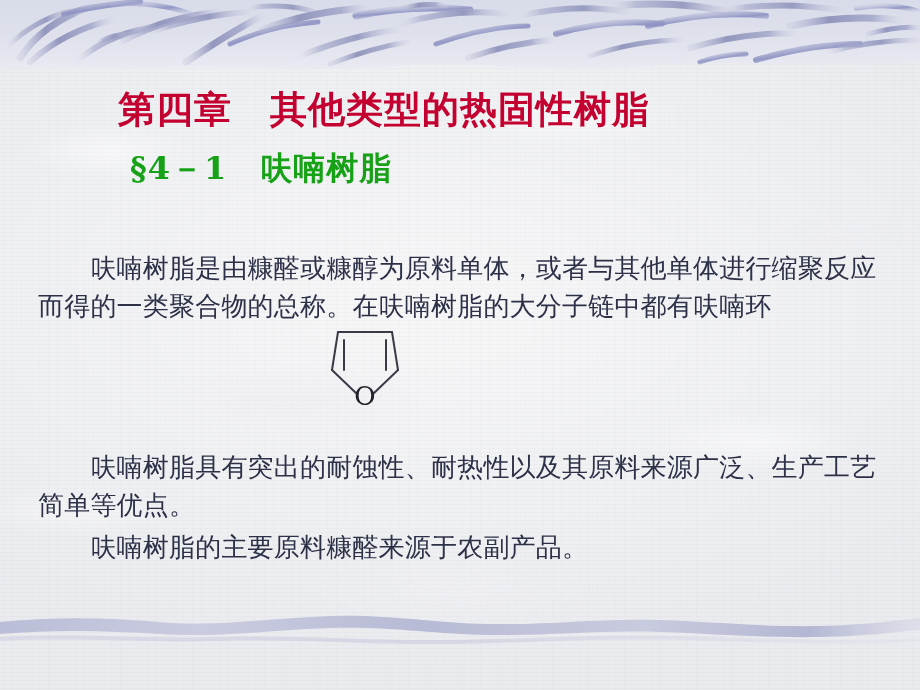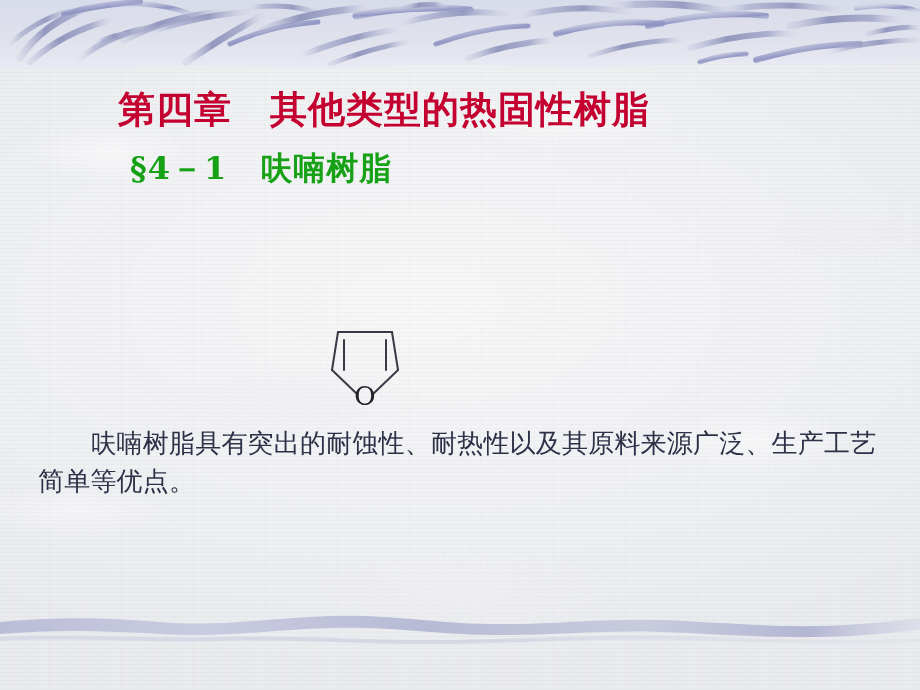--- a/index.html
+++ b/index.html
@@ -123,21 +123,21 @@
     width: 860px;
     color: #2c3147;
     font-family: "DejaVu Serif", "Liberation Serif", serif;
     font-size: 26px;
     line-height: 38px;
     letter-spacing: 0.2px;
     white-space: pre-wrap;
   }
 
   #para-1 { top: 249px; }
-  #para-2 { top: 424px; }
+  #para-2 { top: 448px; }
   #para-3 { top: 528px; }
 
   
   #furan-ring {
     position: absolute;
     left: 322px;
     top: 326px;
     width: 86px;
     height: 86px;
   }
@@ -223,20 +223,21 @@
       </g>
     </svg>
   </div>
 
   <div id="content">
 
     <div id="chapter-title">第四章　其他类型的热固性树脂</div>
 
     <div id="section-title">§4－1　呋喃树脂</div>
 
+    <div id="para-1" class="body-block">　　呋喃树脂是由糠醛或糠醇为原料单体，或者与其他单体进行缩聚反应而得的一类聚合物的总称。在呋喃树脂的大分子链中都有呋喃环</div>
 
     <div id="furan-ring">
       <svg width="86" height="86" viewBox="0 0 86 86" xmlns="http://www.w3.org/2000/svg">
         <g fill="none" stroke="#3a3a46" stroke-width="2" stroke-linecap="round" stroke-linejoin="round">
 
           <path d="M16,6 L70,6"></path>
           <path d="M16,6 L10,44"></path>
           <path d="M70,6 L76,44"></path>
           <path d="M10,44 L35,68"></path>
           <path d="M76,44 L51,68"></path>
@@ -246,20 +247,21 @@
           <path d="M22,14 L22,44"></path>
           <path d="M64,14 L64,44"></path>
         </g>
 
         <text x="43" y="79" text-anchor="middle" font-family="DejaVu Serif, Liberation Serif, serif" font-size="26" fill="#22222c">O</text>
       </svg>
     </div>
 
     <div id="para-2" class="body-block">　　呋喃树脂具有突出的耐蚀性、耐热性以及其原料来源广泛、生产工艺简单等优点。</div>
 
+    <div id="para-3" class="body-block">　　呋喃树脂的主要原料糠醛来源于农副产品。</div>
 
   </div>
 
   <div id="footer-wave">
     <svg width="920" height="70" viewBox="0 0 920 70" xmlns="http://www.w3.org/2000/svg">
       <defs>
         <linearGradient id="waveGrad" x1="0" y1="0" x2="1" y2="0">
           <stop offset="0%" stop-color="#b8bbd6" stop-opacity="0.95"></stop>
           <stop offset="22%" stop-color="#c4c6de" stop-opacity="0.85"></stop>
           <stop offset="46%" stop-color="#b2b5d2" stop-opacity="0.9"></stop>

